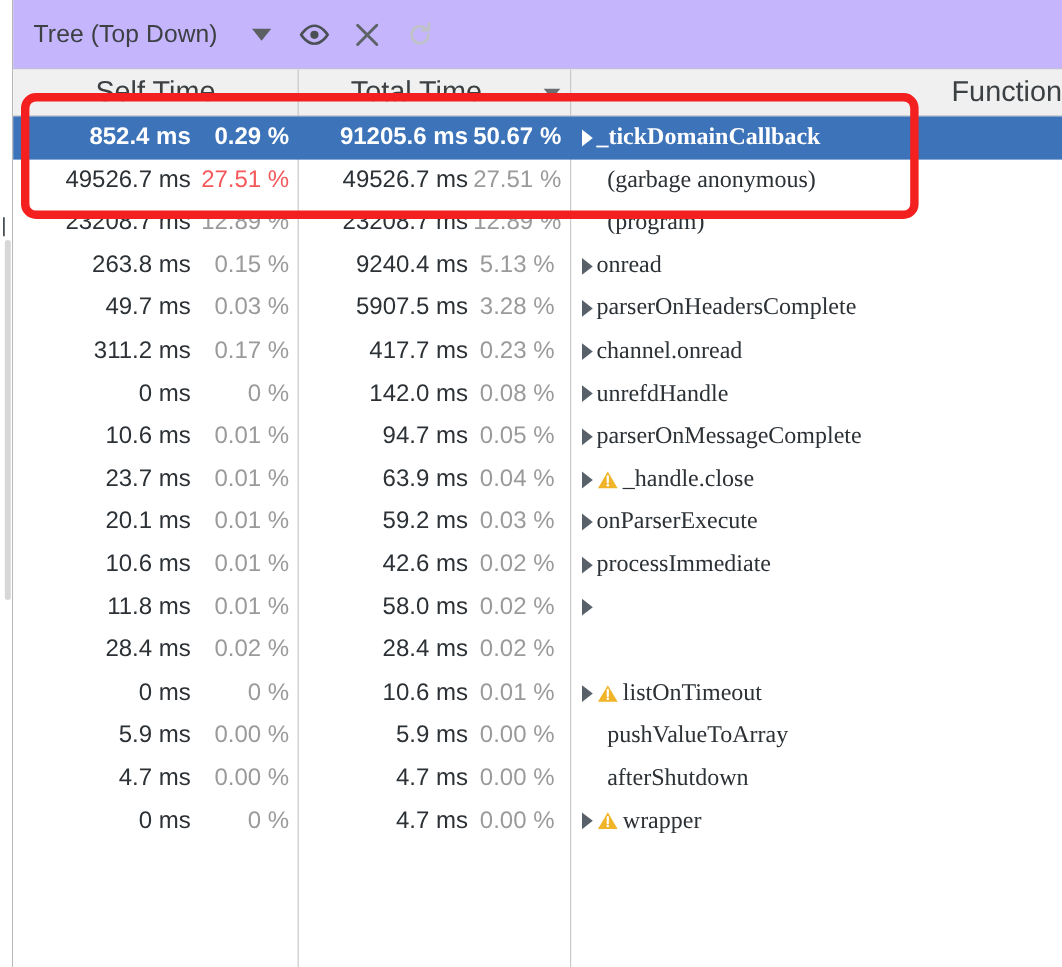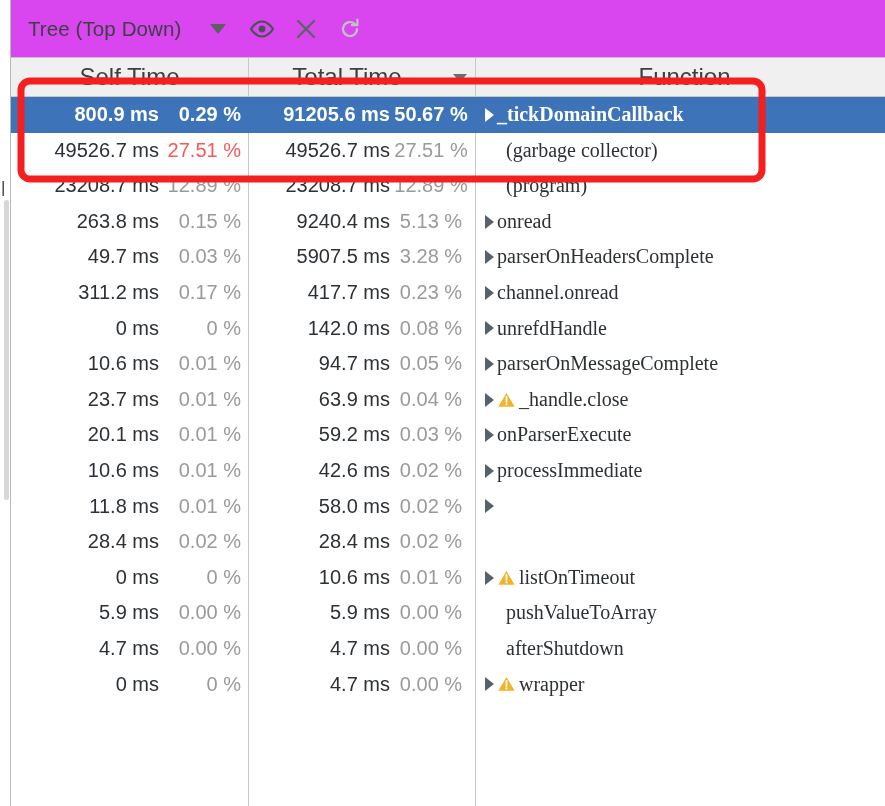--- a/index.html
+++ b/index.html
@@ -61,21 +61,21 @@
     border-radius: 3px;
   }
 
   
   #toolbar {
     position: absolute;
     left: 11px;
     top: 0;
     width: 874px;
     height: 58px;
-    background: #d946ef;
+    background: #c4b5fd;
     border-bottom: 1px solid #c4c4c4;
     box-sizing: border-box;
     display: flex;
     align-items: center;
     padding-left: 17px;
   }
   #mode-label {
     font-size: 20.5px;
     color: #3c4043;
     letter-spacing: 0.1px;
@@ -123,21 +123,21 @@
     position: absolute;
     top: 0;
     height: 38px;
     line-height: 38px;
     font-size: 24px;
     color: #3c4043;
     box-sizing: border-box;
   }
   #th-self   { left: 0px;   width: 237px; text-align: center; }
   #th-total  { left: 236px; width: 226px; text-align: center; padding-right: 26px; }
-  #th-func   { left: 465px; width: 409px; text-align: center; padding-left: 8px; }
+  #th-func   { left: 465px; width: 409px; text-align: right; padding-left: 8px; }
 
   #sort-caret {
     position: absolute;
     right: 6px;
     top: 16px;
     width: 0;
     height: 0;
     border-left: 7px solid transparent;
     border-right: 7px solid transparent;
     border-top: 8px solid #6a6e72;
@@ -268,37 +268,37 @@
         <span id="sort-caret"></span>
       </div>
       <div class="th" id="th-func">Function</div>
     </div>
 
     <div class="col-divider" id="div-1"></div>
     <div class="col-divider" id="div-2"></div>
 
     <div id="tbody">
         <div class="row selected">
-          <div class="cell c-self-ms">800.9 ms</div>
+          <div class="cell c-self-ms">852.4 ms</div>
           <div class="cell c-self-pct">0.29 %</div>
           <div class="cell c-total-ms">91205.6 ms</div>
           <div class="cell c-total-pct">50.67 %</div>
           <div class="cell c-func">
             <span class="disclosure"></span>
             <span class="fn-label">_tickDomainCallback</span>
           </div>
         </div>
         <div class="row">
           <div class="cell c-self-ms">49526.7 ms</div>
           <div class="cell c-self-pct pct-hot">27.51 %</div>
           <div class="cell c-total-ms">49526.7 ms</div>
           <div class="cell c-total-pct">27.51 %</div>
           <div class="cell c-func">
             <span class="disclosure spacer"></span>
-            <span class="fn-label">(garbage collector)</span>
+            <span class="fn-label">(garbage anonymous)</span>
           </div>
         </div>
         <div class="row">
           <div class="cell c-self-ms">23208.7 ms</div>
           <div class="cell c-self-pct">12.89 %</div>
           <div class="cell c-total-ms">23208.7 ms</div>
           <div class="cell c-total-pct">12.89 %</div>
           <div class="cell c-func">
             <span class="disclosure spacer"></span>
             <span class="fn-label">(program)</span>

